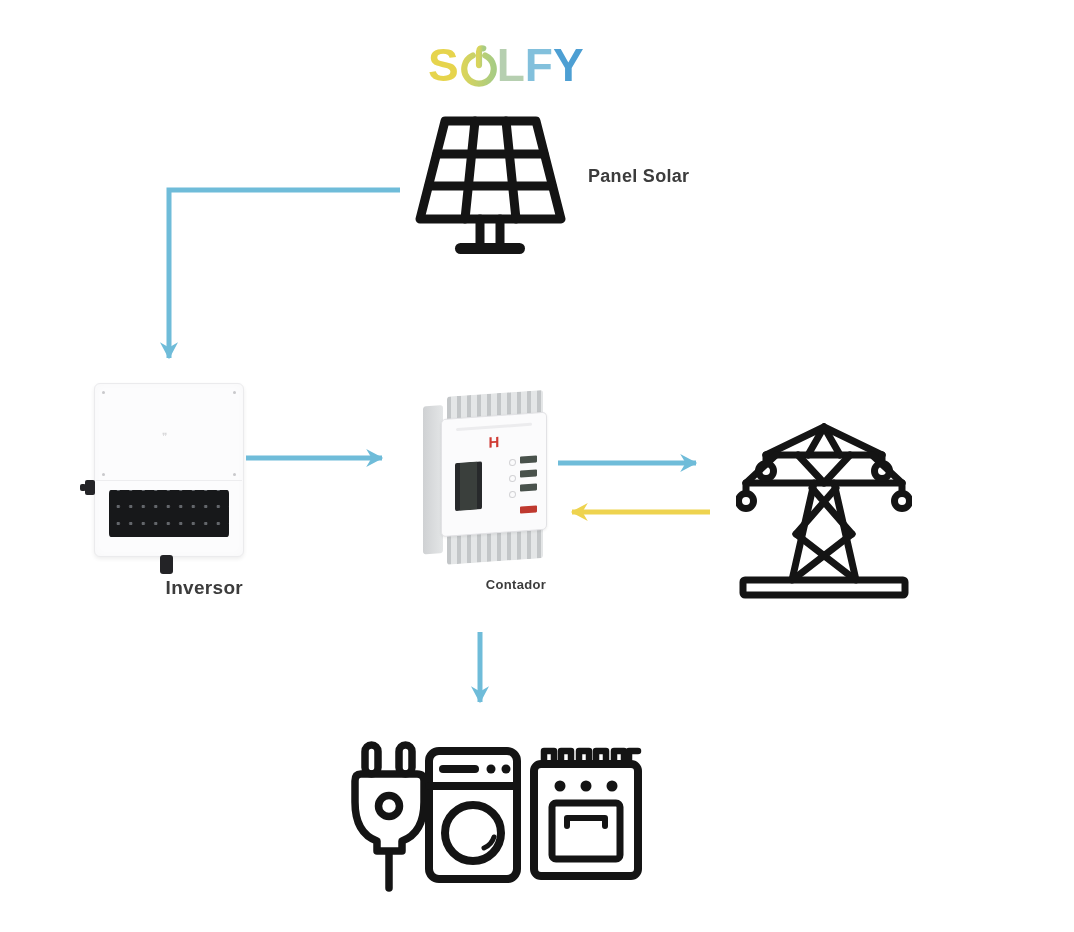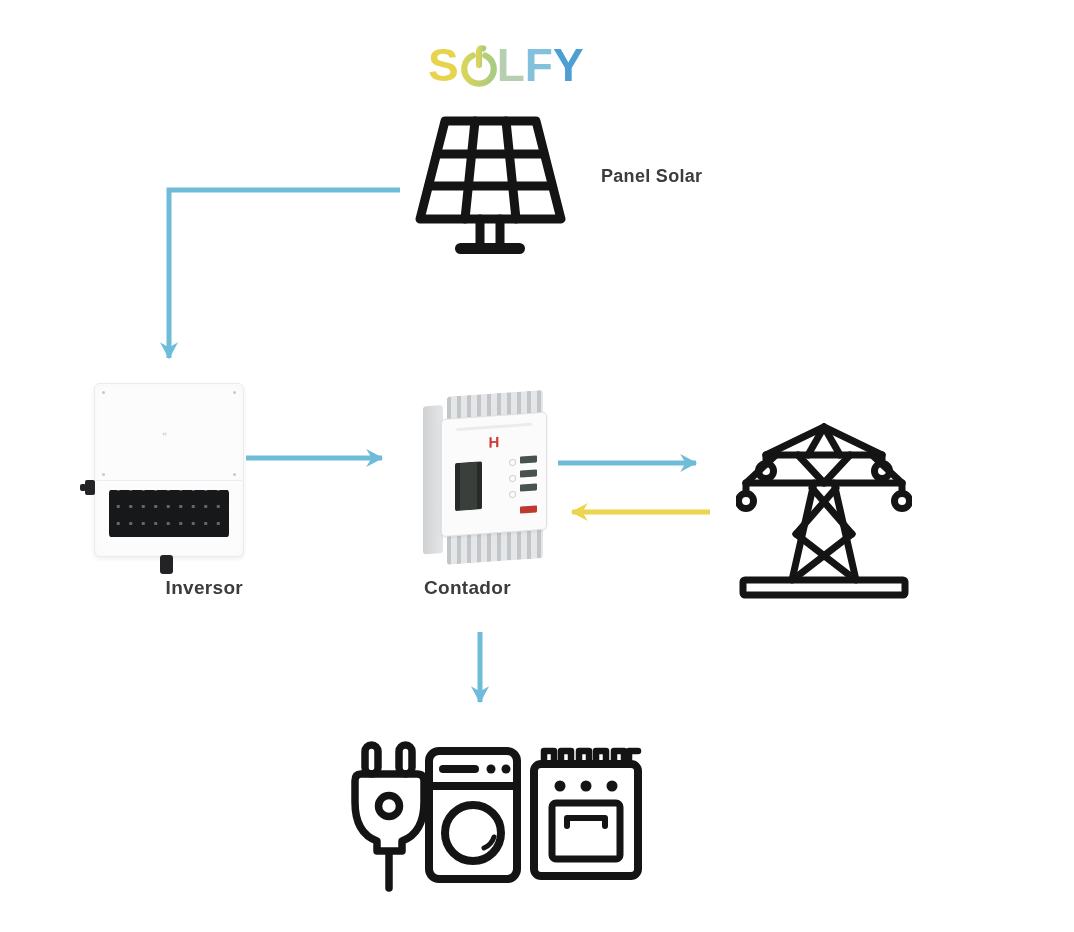--- a/index.html
+++ b/index.html
@@ -11,23 +11,23 @@
   
   .logo{position:absolute;left:428px;top:38px;height:54px;display:flex;align-items:center;}
   .logo span{font-weight:bold;font-size:46px;letter-spacing:0px;line-height:54px;}
   .logo .ls{color:#e6d44c;}
   .logo .ll{color:#b6cfb0;margin-left:-2px;}
   .logo .lf{color:#82c0dc;}
   .logo .ly{color:#4d9fd3;}
   .logo svg{display:block;margin:2px 1px 0 1px;}
   
   .node-label{position:absolute;font-weight:bold;color:#3c3c3c;letter-spacing:.3px;}
-  .lbl-panel{left:588px;top:166px;font-size:18px;margin-left:13px;}
+  .lbl-panel{left:588px;top:166px;font-size:18px;}
   .lbl-inverter{left:95px;top:577px;width:148px;text-align:right;font-size:19px;}
-  .lbl-meter{left:424px;top:577px;width:122px;text-align:left;font-size:19px;}
+  .lbl-meter{left:424px;top:577px;width:122px;text-align:right;font-size:13px;}
   
   .icon{position:absolute;}
   .ic-panel{left:412px;top:114px;}
   .ic-pylon{left:736px;top:416px;}
   .ic-plug{left:346px;top:740px;}
   .ic-washer{left:424px;top:746px;}
   .ic-oven{left:530px;top:742px;}
   
   .arrows{position:absolute;left:0;top:0;width:1074px;height:932px;pointer-events:none;}
   

